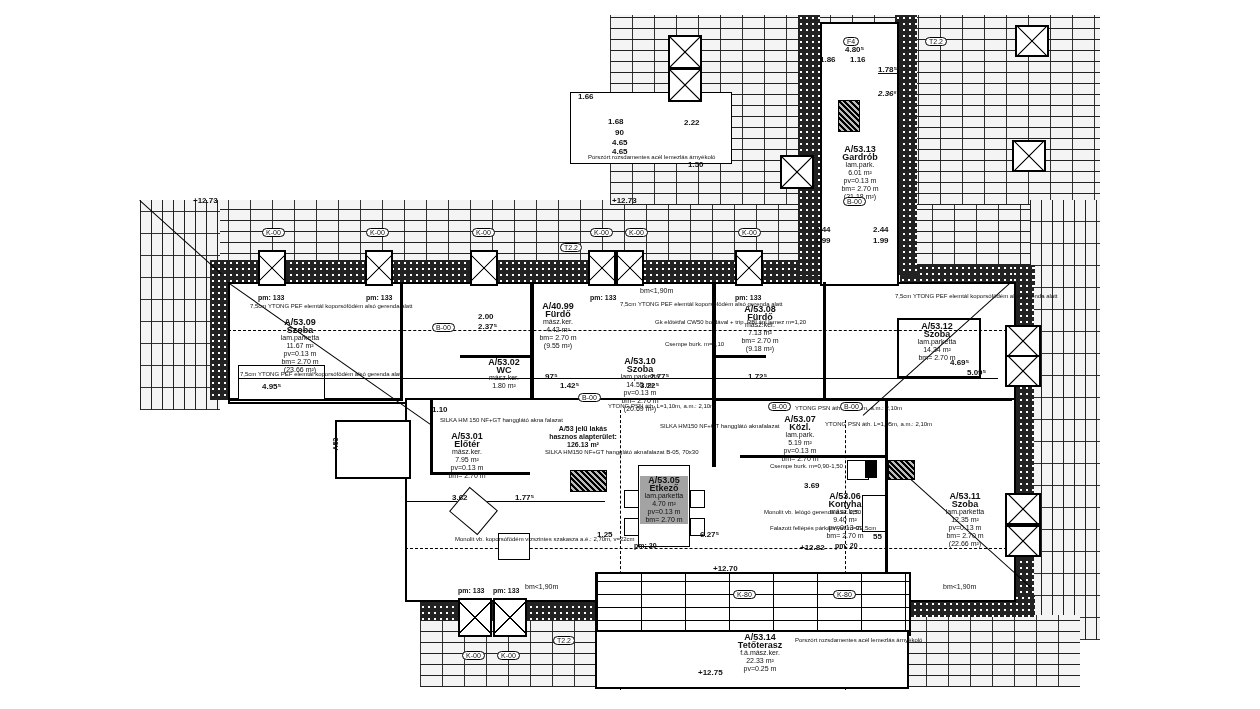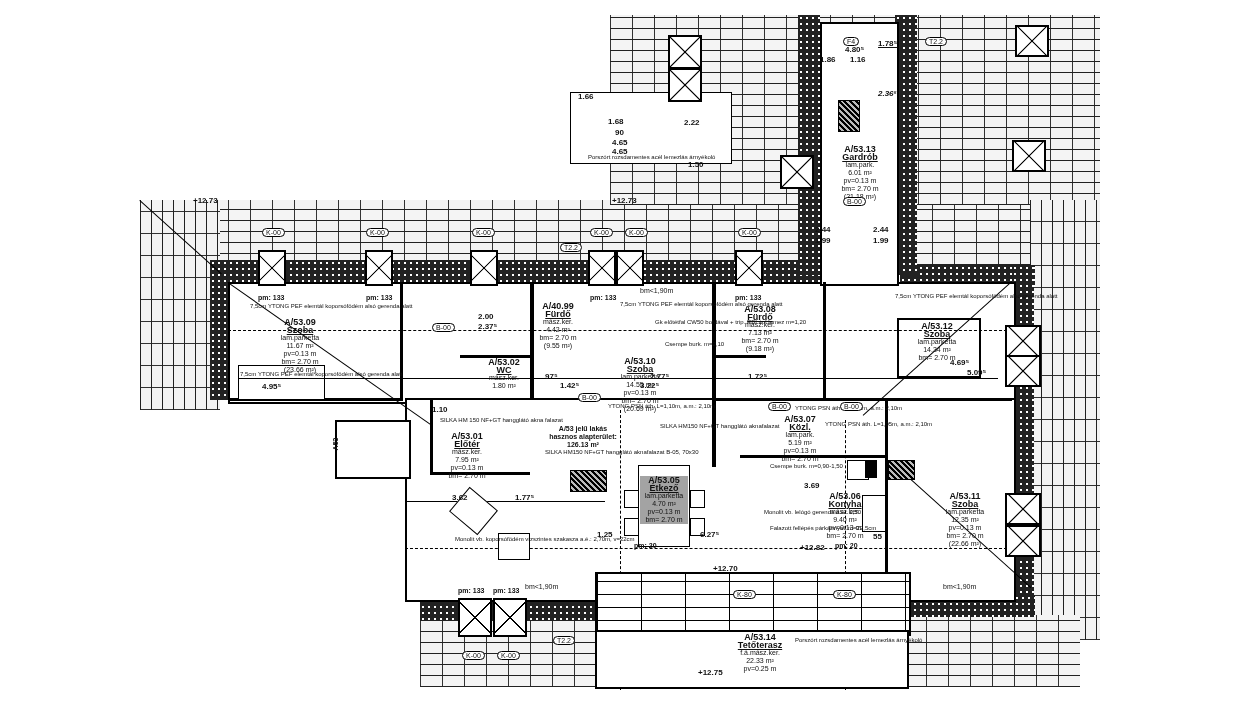--- a/index.html
+++ b/index.html
@@ -16,21 +16,21 @@
   .dotband{position:absolute;background:#222;
       background-image:radial-gradient(#fff 1px,transparent 1.3px);background-size:6px 6px;}
   .interior{position:absolute;background:#fff;border:2px solid #000;}
   .wall{position:absolute;background:#000;}
   .thin{position:absolute;border:1px solid #000;background:#fff;}
   .dash-h{position:absolute;height:0;border-top:1.5px dashed #000;}
   .dash-v{position:absolute;width:0;border-left:1.5px dashed #000;}
   .dimline{position:absolute;height:0;border-top:1px solid #000;}
   .room{position:absolute;text-align:center;font-size:7px;line-height:8px;color:#111;}
   .room .code{font-size:9px;font-weight:bold;}
-  .room .name{font-size:9px;font-weight:bold;text-decoration:underline;}
+  .room .name{font-size:9px;font-weight:bold;}
   .lbl{position:absolute;font-size:7px;line-height:8px;white-space:nowrap;}
   .dim{position:absolute;font-size:8px;font-weight:bold;white-space:nowrap;}
   .tag{position:absolute;font-size:7px;border:1px solid #000;border-radius:8px;padding:0 3px;background:#fff;white-space:nowrap;}
   .win{position:absolute;border:2px solid #000;background:
       linear-gradient(45deg,transparent 48%,#000 49%,#000 51%,transparent 52%),
       linear-gradient(-45deg,transparent 48%,#000 49%,#000 51%,transparent 52%),#fff;}
   .diag{position:absolute;height:0;border-top:1px solid #000;transform-origin:0 0;}
   .terrace-grid{position:absolute;background:#fff;
       background-image:repeating-linear-gradient(90deg,#000 0 1px,transparent 1px 44px),
       repeating-linear-gradient(0deg,#000 0 1px,transparent 1px 13px);border:2px solid #000;}
@@ -295,21 +295,21 @@
   <div class="dim" style="left:873px;top:532px;">55</div>
   <div class="dim" style="left:950px;top:358px;">4.69⁵</div>
   <div class="dim" style="left:937px;top:368px;padding-left:30px;">5.09⁵</div>
   <div class="dim" style="left:262px;top:382px;">4.95⁵</div>
   <div class="dim" style="left:815px;top:225px;">2.44</div>
   <div class="dim" style="left:873px;top:225px;">2.44</div>
   <div class="dim" style="left:815px;top:236px;">1.99</div>
   <div class="dim" style="left:873px;top:236px;">1.99</div>
   <div class="dim" style="left:820px;top:55px;">1.86</div>
   <div class="dim" style="left:850px;top:55px;">1.16</div>
-  <div class="dim" style="left:878px;top:39px;text-decoration:underline;">1.78⁵</div>
+  <div class="dim" style="left:878px;top:65px;text-decoration:underline;">1.78⁵</div>
   <div class="dim" style="left:878px;top:89px;font-style:italic;">2.36⁵</div>
   <div class="dim" style="left:845px;top:45px;">4.80⁵</div>
 
   <div class="tag" style="left:432px;top:323px;">B-00</div>
   <div class="tag" style="left:578px;top:393px;">B-00</div>
   <div class="tag" style="left:768px;top:402px;">B-00</div>
   <div class="tag" style="left:840px;top:402px;">B-00</div>
   <div class="tag" style="left:843px;top:197px;">B-00</div>
   <div class="tag" style="left:262px;top:228px;">K-00</div>
   <div class="tag" style="left:366px;top:228px;">K-00</div>

